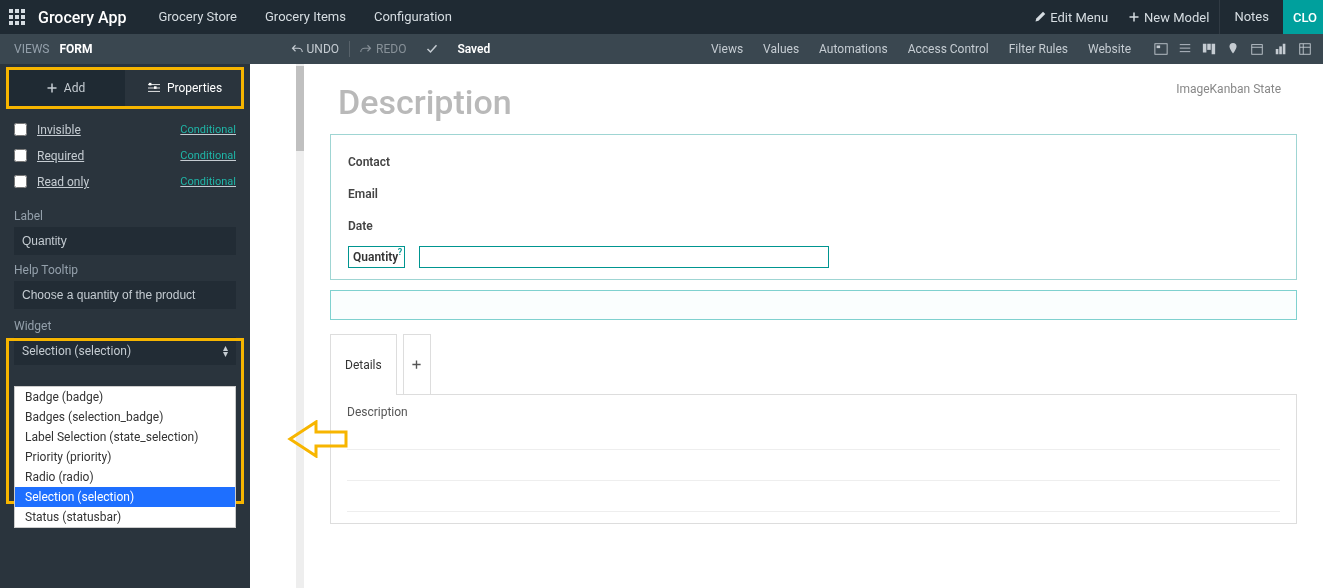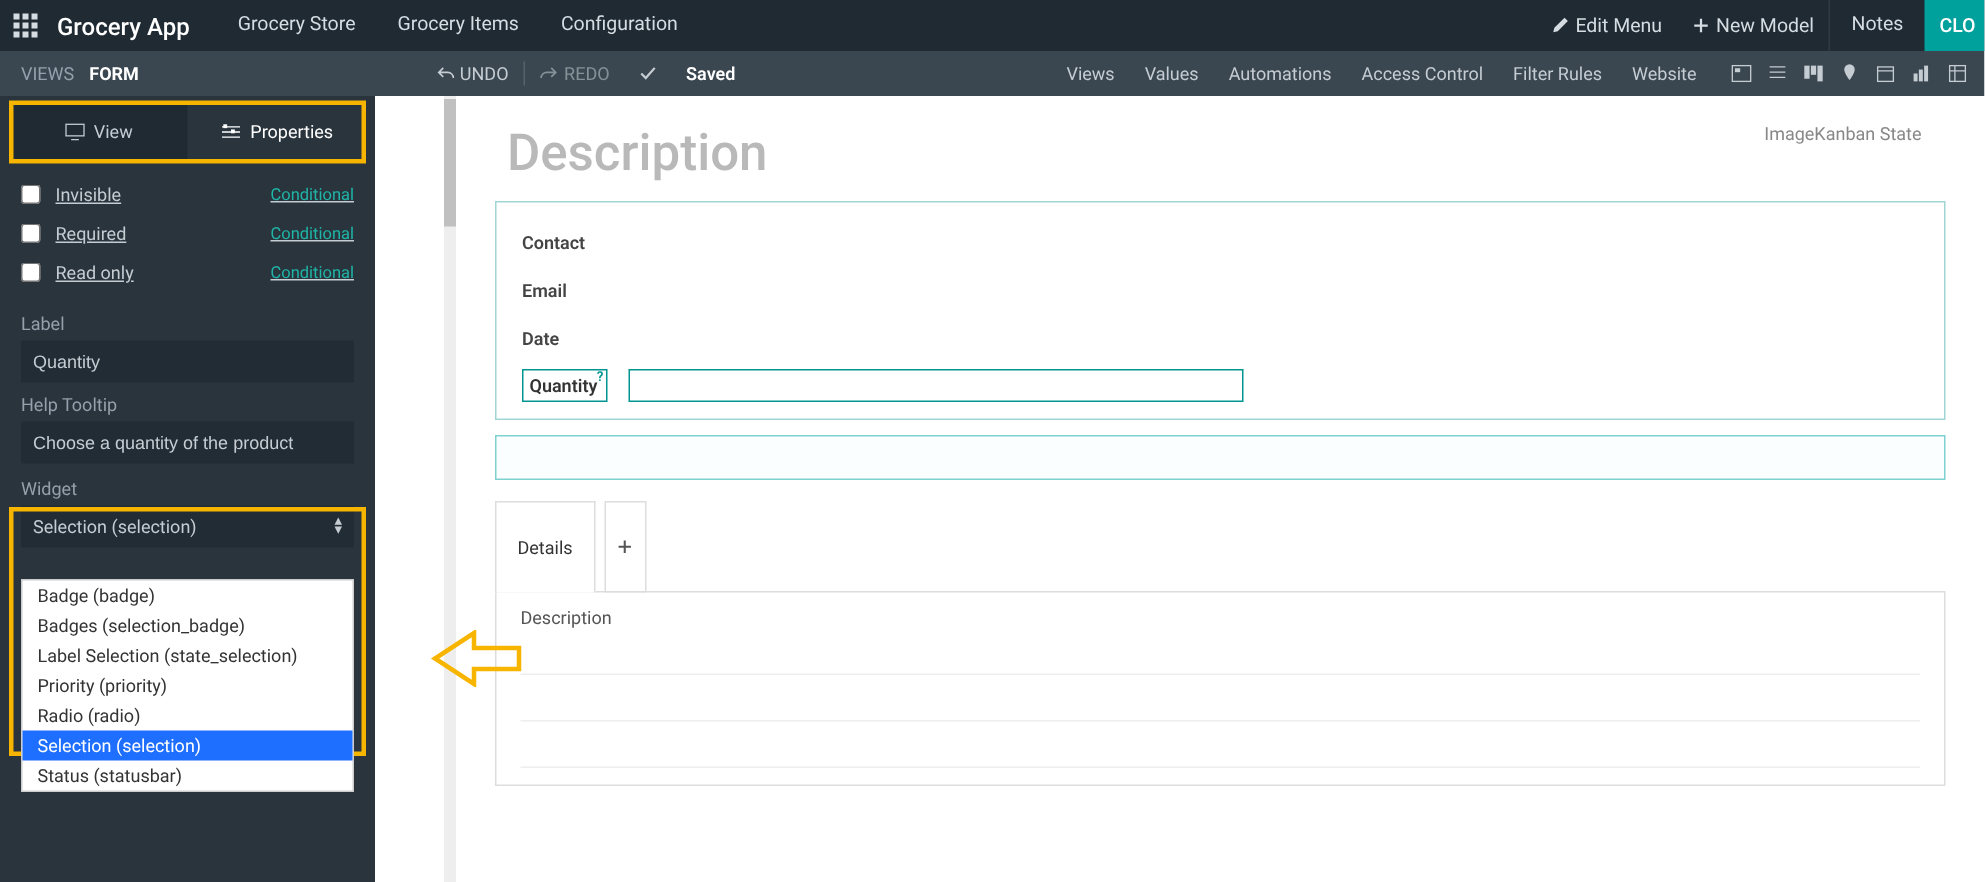--- a/index.html
+++ b/index.html
@@ -217,25 +217,24 @@
     </div>
   </div>
 </div>
 
 <div class="sidebar-wrap">
   <div class="highlight-box hb1"></div>
   <div class="highlight-box hb2"></div>
 
   <div class="side-tabs">
     <div class="side-tab">
-      <svg width="14" height="12" viewBox="0 0 16 14">
-          <rect x="1" y="1" width="14" height="9" fill="none" stroke="#c5ccd2"></rect>
-          <path stroke="#c5ccd2" d="M5 13h6"></path>
-        </svg>
-      <span>View</span>
+      <svg width="12" height="12" viewBox="0 0 16 16">
+          <path fill="#c5ccd2" d="M7 2h2v5h5v2H9v5H7V9H2V7h5z"></path>
+        </svg>
+      <span>Add</span>
     </div>
     <div class="side-tab active">
       <svg width="14" height="12" viewBox="0 0 16 14">
           <path stroke="#fff" d="M1 3h14M1 7h14M1 11h14"></path>
           <rect x="2" y="1" width="3" height="3" fill="#fff"></rect>
           <rect x="8" y="5" width="3" height="3" fill="#fff"></rect>
         </svg>
       <span>Properties</span>
     </div>
   </div>

